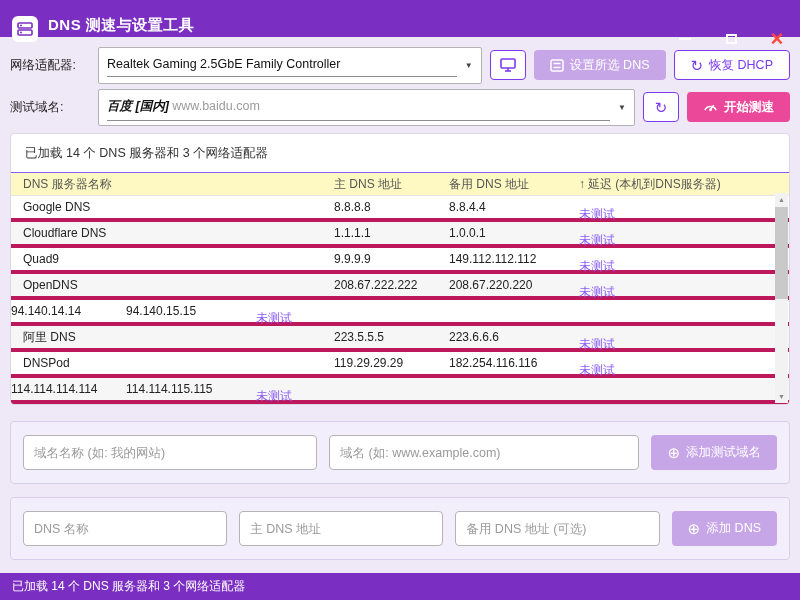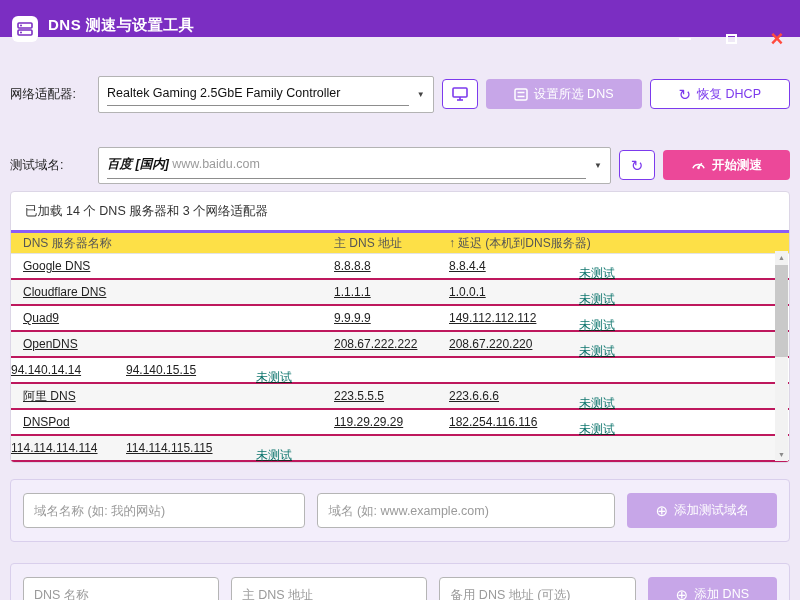--- a/index.html
+++ b/index.html
@@ -16,65 +16,65 @@
   .titlebar-spacer { flex:1; }
   .win-btn { width:46px; height:45px; display:flex; align-items:center; justify-content:center;
              background:transparent; border:none; cursor:pointer; }
   .min-bar { width:12px; height:2px; background:#ffffff; display:block; }
   .max-box { width:11px; height:10px; border:2px solid #ffffff; display:block; }
   .close-x { color:#ff4b3e; font-size:22px; font-weight:bold; line-height:1; }
 
   
   .content { flex:1; padding:12px 10px 0 10px; display:flex; flex-direction:column; }
 
-  .toolbar-row { display:flex; align-items:center; height:32px; margin-bottom:10px; gap:8px;margin-top:29px; }
+  .toolbar-row { display:flex; align-items:center; height:32px; margin-bottom:10px; gap:8px; }
   .field-label { width:80px; flex:none; font-size:12.5px; color:#1d1d1d; }
 
   .combo { flex:1; height:37px; background:#ffffff; border:1px solid #b3b3b3; border-radius:2px;
            display:flex; align-items:center; padding:0 8px; cursor:pointer; }
   .combo-text { flex:1; font-size:12.5px; color:#111; border-bottom:1px solid #8d8d8d;
                 padding:4px 0 5px 0; white-space:nowrap; overflow:hidden; }
   .combo-text .bold { font-weight:bold; color:#111;font-style:italic; }
   .combo-text .muted { color:#9b9b9b; }
   .combo-arrow { font-size:8px; color:#444; margin-left:8px; flex:none; }
 
   .btn { height:30px; border-radius:4px; font-size:12.5px; display:flex; align-items:center;
-         justify-content:center; gap:6px; padding:0 28px; cursor:pointer; border:none;
+         justify-content:center; gap:6px; padding:0 16px; cursor:pointer; border:none;
          font-family:"Liberation Sans", sans-serif; white-space:nowrap; }
   .btn-outline { background:#ffffff; border:1px solid #7c3aed; color:#7c3aed; }
   .btn-sq { width:36px; flex:none; padding:0; }
   .btn-light { background:#c7a6e8; color:#ffffff; }
   .btn-solid { background:#ec4899; color:#ffffff; font-weight:bold; }
   .btn .glyph { font-size:15px; line-height:1; }
 
   
   .table-card { background:#ffffff; border:1px solid #dcd6e6; border-radius:4px; position:relative;
                 margin-bottom:16px; overflow:hidden; }
   .summary-line { padding:11px 14px 10px 14px; font-size:12.5px; color:#333; }
-  .thead { display:flex; background:#fde047; border-top:3px solid #8b5cf6; border-bottom:1px solid #e3e3e3;
+  .thead { display:flex; background:#fef9c3; border-top:1px solid #8b5cf6; border-bottom:1px solid #e3e3e3;
            height:24px; align-items:center; font-size:12px; color:#555; padding-right:14px; }
   .trow { display:flex; height:26px; align-items:center; font-size:12px; color:#222;
-          border-bottom:2px solid #be185d; padding-right:28px;text-decoration:underline; }
+          border-bottom:4px solid #be185d; padding-right:28px; }
   .trow:nth-child(even) { background:#f6f6f6; }
   .col-name { width:323px; padding-left:12px; flex:none; }
   .col-p { width:115px; flex:none; }
   .col-s { width:130px; flex:none; }
   .col-l { flex:1; }
-  .lat-cell { color:#0f766e;margin-top:14px; }
+  .lat-cell { color:#8b5cf6;margin-top:14px; }
   .sort-icon { margin-right:3px; }
 
   .vscroll { position:absolute; right:1px; top:59px; bottom:1px; width:13px; background:#f2f2f2;
              display:flex; flex-direction:column; align-items:center; }
   .vscroll .arrow { font-size:7px; color:#8a8a8a; height:13px; display:flex; align-items:center; cursor:pointer; }
   .vscroll .thumb { width:13px; height:92px; background:#c9c9c9; margin-top:1px; cursor:pointer; }
   .vscroll .track-space { flex:1; }
 
   
   .add-card { background:#f3eefb; border:1px solid #d9cfec; border-radius:4px; padding:13px 12px;
-              display:flex; align-items:center; gap:12px; margin-bottom:21px; }
+              display:flex; align-items:center; gap:12px; margin-bottom:13px; }
   .text-input { height:35px; background:#ffffff; border:1px solid #b5b5b5; border-radius:4px;
                 padding:0 10px; font-size:12.5px; font-family:"Liberation Sans", sans-serif; color:#222; }
   .text-input::placeholder { color:#9a9a9a; }
   .add-card .btn { height:35px; flex:none; }
   .w1 { flex:1; } .w2 { flex:1.06; }
   .dns-in { flex:1; }
 
   
   .statusbar { height:30px; background:#7b2ec2; border-bottom:3px solid #5a1d96; color:#ffffff;
                font-size:12px; display:flex; align-items:center; padding:0 12px; flex:none; }
@@ -152,20 +152,21 @@
         </svg>
         <span>开始测速</span>
       </button>
     </div>
 
     <div class="table-card">
       <div class="summary-line">已加载 14 个 DNS 服务器和 3 个网络适配器</div>
       <div class="thead">
         <span class="col-name">DNS 服务器名称</span>
         <span class="col-p">主 DNS 地址</span>
+        <span class="col-s">备用 DNS 地址</span>
         <span class="col-l"><span class="sort-icon">↑</span><span>延迟 (本机到DNS服务器)</span></span>
       </div>
       <div>
         <div class="trow">
           <span class="col-name">Google DNS</span>
           <span class="col-p">8.8.8.8</span>
           <span class="col-s">8.8.4.4</span>
           <span class="col-l lat-cell">未测试</span>
         </div>
         <div class="trow">

